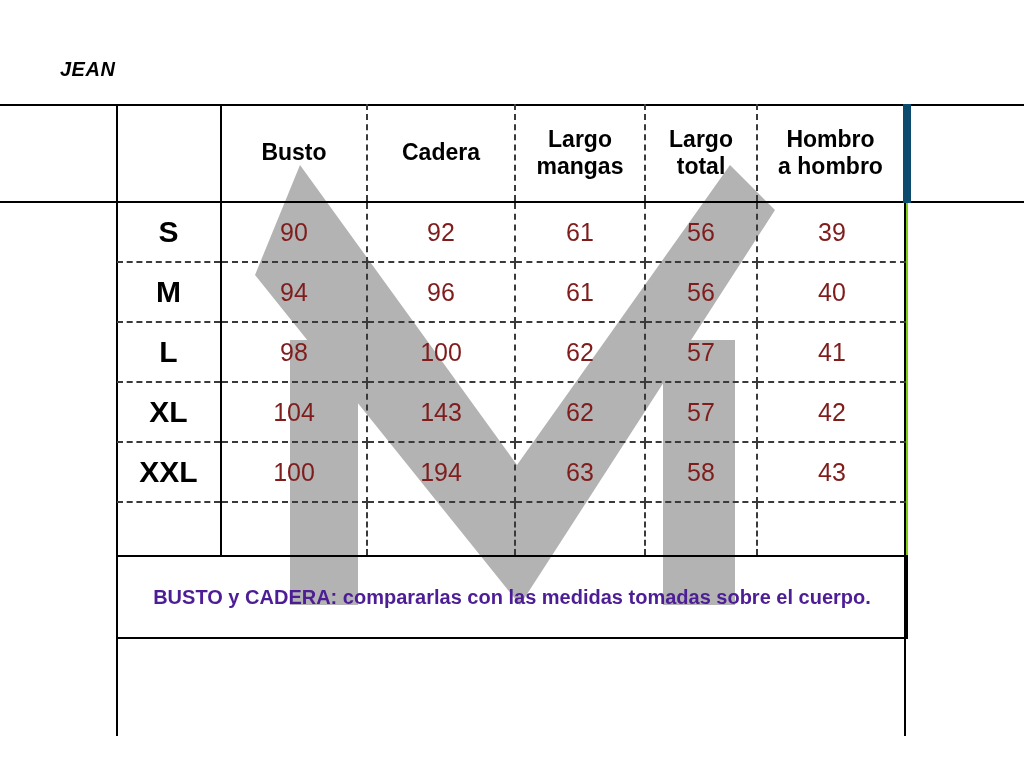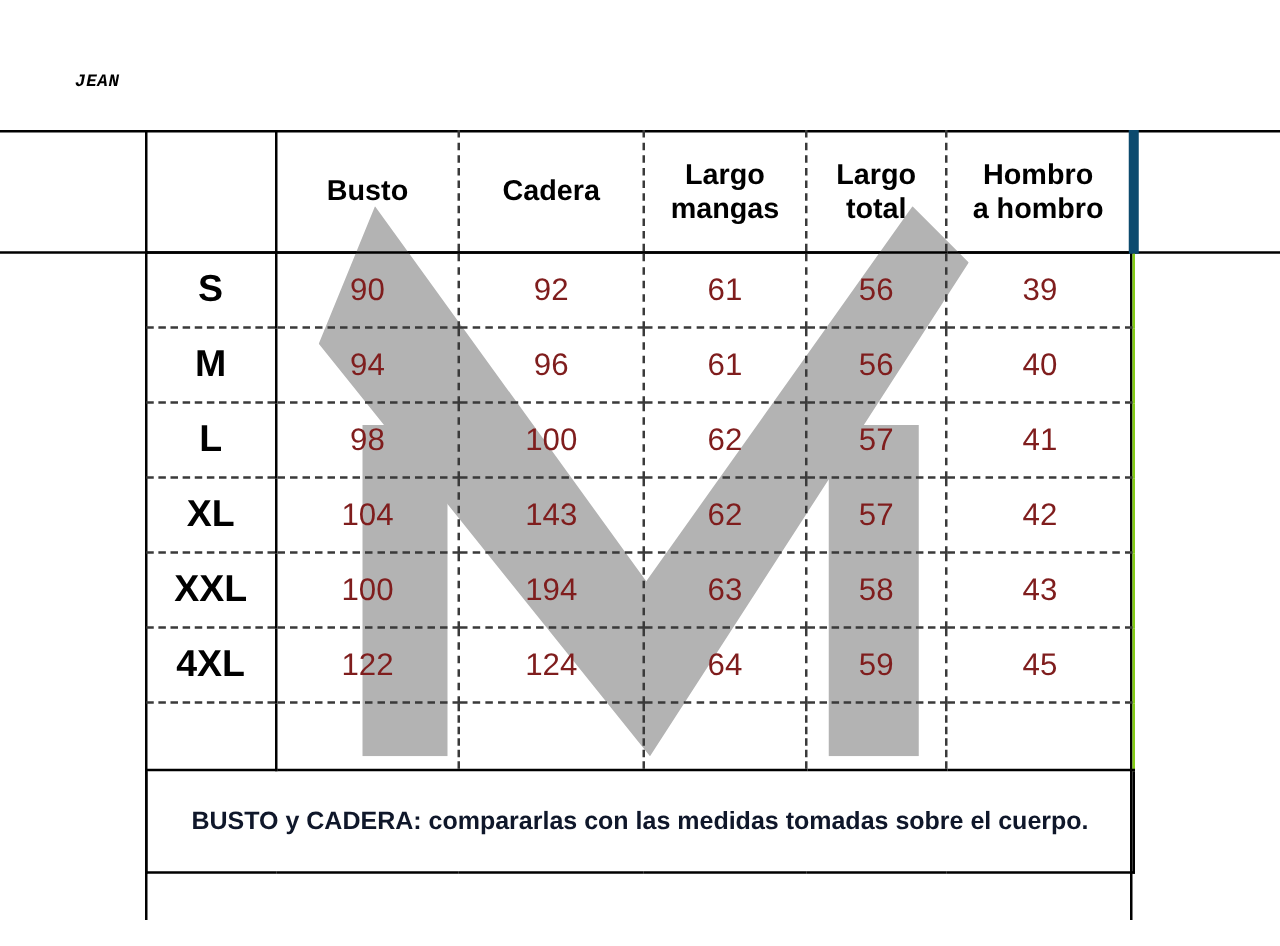--- a/index.html
+++ b/index.html
@@ -13,25 +13,24 @@
     font-family: "Liberation Sans", sans-serif;
     color: #000000;
     position: relative;
     overflow: hidden;
   }
 
   #title {
     position: absolute;
     left: 60px;
     top: 58px;
-    font-size: 14px;
+    font-size: 20px;
     font-weight: bold;
     font-style: italic;
     letter-spacing: 0.5px;
-    font-family: Liberation Mono, monospace;
   }
 
   
   .edge-rule {
     position: absolute;
     left: 0;
     width: 1024px;
     height: 2px;
     background: #000000;
   }
@@ -115,21 +114,21 @@
   tbody tr.blank td {
     height: 50px;
     border-bottom: 2px solid #000000;
   }
   tbody tr.note td {
     height: 80px;
     border: none;
     border-right: 2px solid #000000;
     border-left: 2px solid #000000;
     border-bottom: 2px solid #000000;
-    color: #0f172a;
+    color: #4c1d95;
     font-weight: bold;
     font-size: 20px;
     line-height: 1.35;
     padding: 0 26px;
     text-align: center;
   }
 
   
   #frame-left {
     position: absolute;
@@ -233,28 +232,20 @@
         <td class="last">42</td>
       </tr>
       <tr>
         <td class="sizecell">XXL</td>
         <td>100</td>
         <td>194</td>
         <td>63</td>
         <td>58</td>
         <td class="last">43</td>
       </tr>
-      <tr>
-        <td class="sizecell">4XL</td>
-        <td>122</td>
-        <td>124</td>
-        <td>64</td>
-        <td>59</td>
-        <td class="last">45</td>
-      </tr>
       <tr class="blank">
         <td class="sizecell"></td>
         <td></td>
         <td></td>
         <td></td>
         <td></td>
         <td class="last"></td>
       </tr>
       <tr class="note">
         <td colspan="6">BUSTO y CADERA: compararlas con las medidas tomadas sobre el cuerpo.</td>

